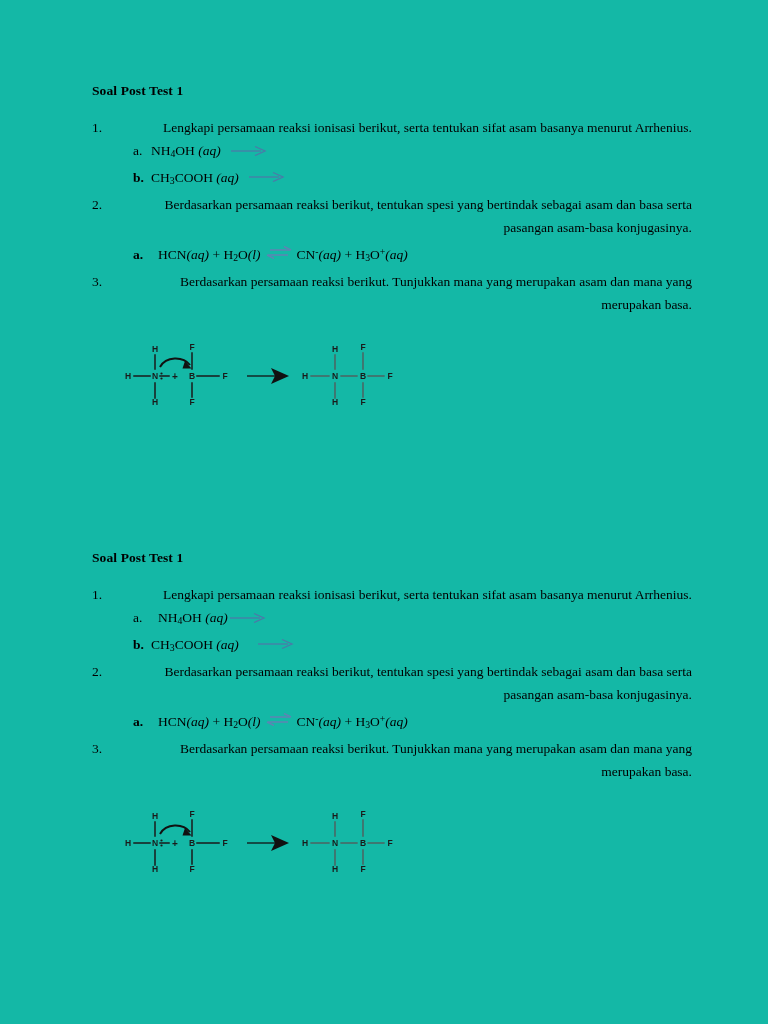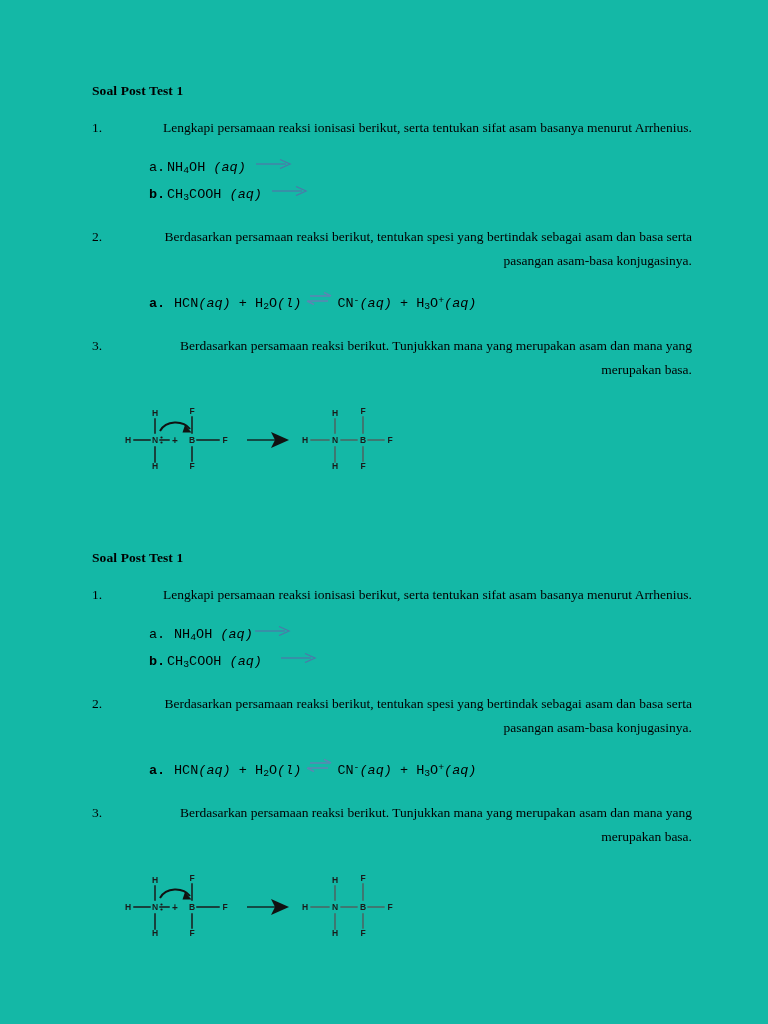--- a/index.html
+++ b/index.html
@@ -58,23 +58,22 @@
     line-height: 23.5px;
   }
   .qtext {
     font-size: 13.5px;
     line-height: 23.5px;
     text-align: right;
   }
 
   .sublist {
     list-style: none;
-    margin: 16px;
+    margin: 0;
     padding: 0 0 0 14px;
-    font-family: Liberation Mono, monospace;
   }
   .sublist li {
     position: relative;
     font-size: 13.5px;
     line-height: 23.5px;
     white-space: nowrap;
   }
   .sub-lab {
     display: inline-block;
     width: 18px;

